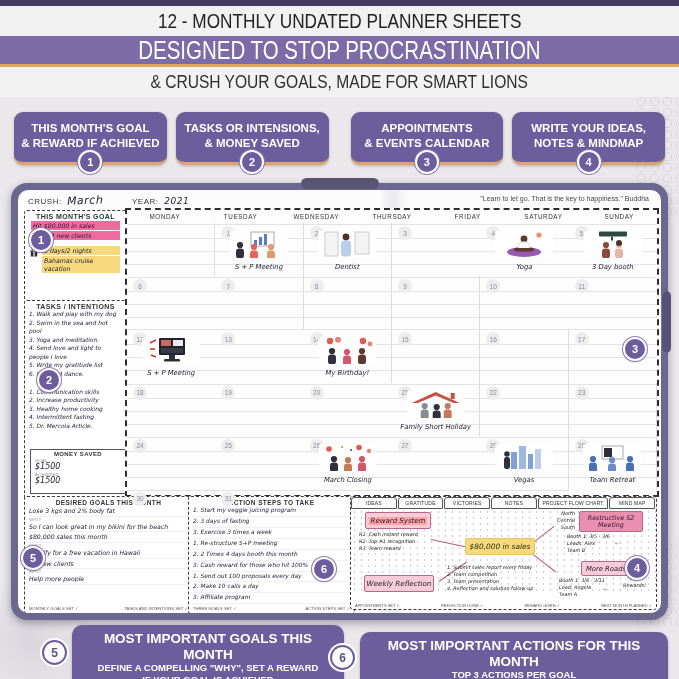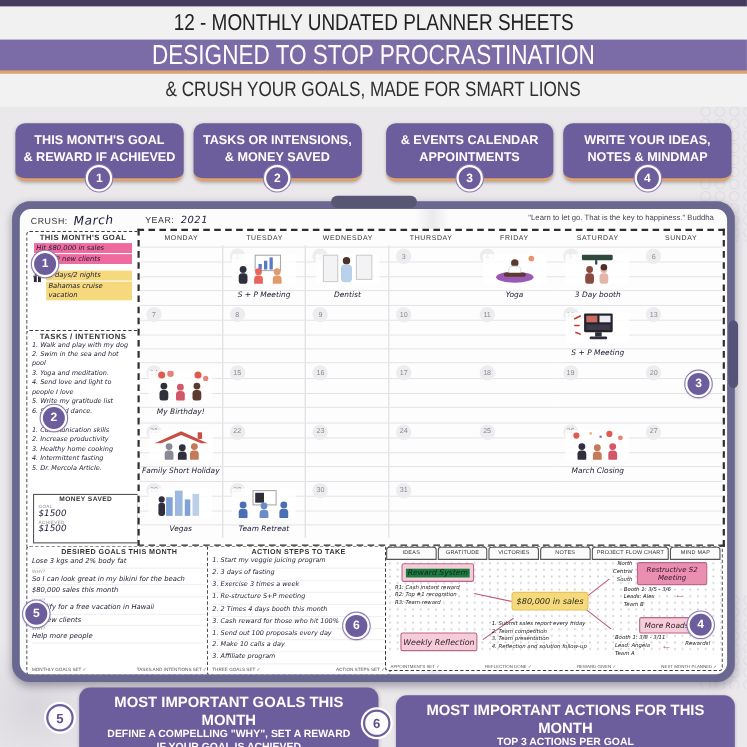--- a/index.html
+++ b/index.html
@@ -66,21 +66,21 @@
   .moneybox{position:absolute;left:12px;top:259px;width:86px;height:41px;border:1px solid #555;
             background:#fff;padding:1px 4px;}
   .mlabel{font-size:4.2px;color:#888;letter-spacing:.3px;margin-top:1px;}
   .mval{font-size:8px;margin-left:0;line-height:1;}
 
   
   .calendar{position:absolute;left:107px;top:18px;width:530px;height:285px;
             border:2px dashed #2e2e2e;background:#fdfdfe;}
   .calhead{display:grid;grid-template-columns:repeat(7,1fr);height:13px;align-items:center;}
   .cal-dayname{text-align:center;font-size:6.3px;letter-spacing:.6px;color:#333;}
-  .calgrid{display:grid;grid-template-columns:repeat(7,1fr);grid-auto-rows:53.2px;}
+  .calgrid{display:grid;grid-template-columns:repeat(6,1fr);grid-auto-rows:53.2px;}
   .cal-cell{position:relative;
      background-image:repeating-linear-gradient(to bottom,transparent 0 12px,#e3e3e7 12px 13px);
      background-position:0 3px;}
   .cal-cell.sep{border-right:1px solid #dcdce0;}
   .daynum{position:absolute;left:6px;top:3px;width:14px;height:14px;border-radius:50%;
           background:#ededf0;color:#8a8a92;font-size:6.5px;display:flex;align-items:center;
           justify-content:center;z-index:1;}
   .sticker{position:absolute;left:50%;top:8px;transform:translateX(-50%);text-align:center;z-index:2;}
   .sticker svg{background:rgba(255,255,255,.85);border-radius:2px;}
   .sticker-label{font-family:"DejaVu Sans",sans-serif;font-style:italic;font-size:6.8px;
@@ -167,22 +167,22 @@
     <div>THIS MONTH'S GOAL</div>
     <div>&amp; REWARD IF ACHIEVED</div>
     <div class="fbadge">1</div>
   </div>
   <div class="feat">
     <div>TASKS OR INTENSIONS,</div>
     <div>&amp; MONEY SAVED</div>
     <div class="fbadge">2</div>
   </div>
   <div class="feat gapL">
+    <div>APPOINTMENTS</div>
     <div>&amp; EVENTS CALENDAR</div>
-    <div>APPOINTMENTS</div>
     <div class="fbadge">3</div>
   </div>
   <div class="feat">
     <div>WRITE YOUR IDEAS,</div>
     <div>NOTES &amp; MINDMAP</div>
     <div class="fbadge">4</div>
   </div>
 </div>
 
 <div class="planner">
@@ -500,21 +500,21 @@
         <div class="tab wide">PROJECT FLOW CHART</div>
         <div class="tab">MIND MAP</div>
       </div>
       <div class="mmap">
         <div class="mmline" style="left:80px;top:30px;width:36px;transform:rotate(12deg)"></div>
         <div class="mmline" style="left:181px;top:34px;width:28px;transform:rotate(-38deg)"></div>
         <div class="mmline" style="left:88px;top:72px;width:34px;transform:rotate(-35deg)"></div>
         <div class="mmline" style="left:181px;top:44px;width:30px;transform:rotate(38deg)"></div>
 
         <div class="mmbox" style="left:14px;top:3px;width:64px;height:15px;font-size:7px">
-          <span style="background:#15803d;padding:0 2px">Reward System</span>
+          <span style="background:#fca5a5;padding:0 2px">Reward System</span>
         </div>
         <div class="mmtext" style="left:8px;top:22px">
             <div class="li">R1: Cash instant reward</div>
             <div class="li">R2: Top #1 recognition</div>
             <div class="li">R3: Team reward</div>
           </div>
 
         <div class="mmnode" style="left:115px;top:30px;width:68px;height:15px">$80,000 in sales</div>
 
         <div class="mmbox" style="left:13px;top:66px;width:68px;height:15px;font-size:7.2px">Weekly Reflection</div>

